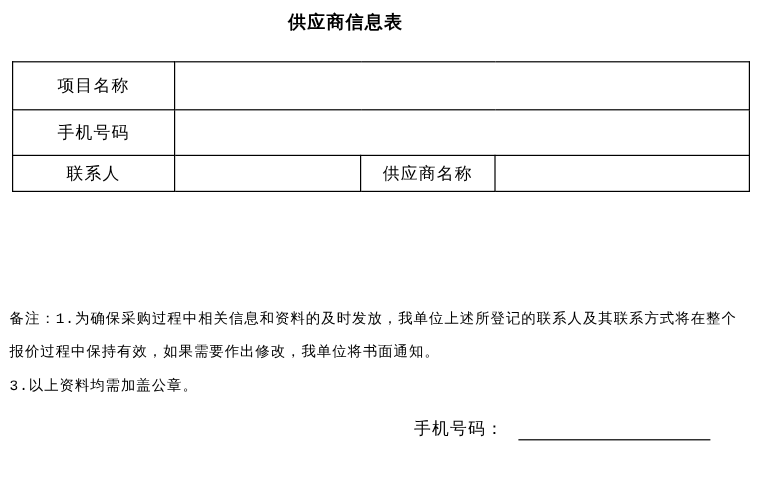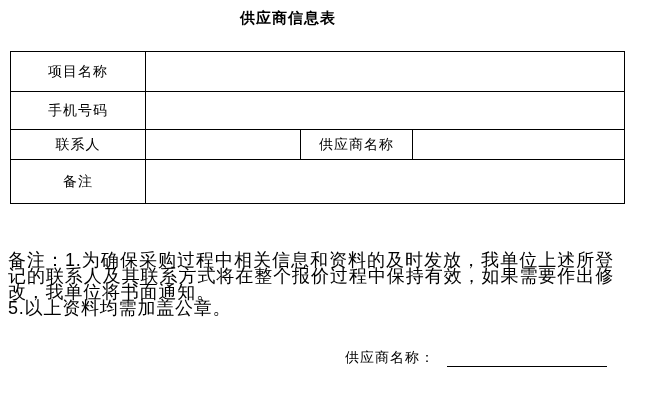--- a/index.html
+++ b/index.html
@@ -39,24 +39,25 @@
   tr.r1 { height: 40px; }
   tr.r2 { height: 38px; }
   tr.r3 { height: 30px; margin-left: 11px; }
   tr.r4 { height: 34px; }
   tr.r5 { height: 44px; }
   .notes {
     position: absolute;
     left: 8px;
     top: 252px;
     width: 606px;
-    font-size: 18px;
-    line-height: 16px;
+    font-size: 12px;
+    line-height: 28px;
     letter-spacing: 0.8px;
     text-align: justify;
+    font-family: Liberation Mono, monospace;
   }
   .notes p { margin: 0; }
   .sig-block {
     position: absolute;
     left: 345px;
     top: 347px;
     font-size: 14px;
     letter-spacing: 1px;
   }
   .sig-row { height: 24px; line-height: 20px; white-space: nowrap; }
@@ -96,29 +97,25 @@
     <tr class="r2">
       <td class="lbl">手机号码</td>
       <td class="val" colspan="3"></td>
     </tr>
     <tr class="r3">
       <td class="lbl">联系人</td>
       <td class="val"></td>
       <td class="lbl">供应商名称</td>
       <td class="val"></td>
     </tr>
-    <tr class="r5">
-      <td class="lbl">备注</td>
-      <td class="val" colspan="3"></td>
-    </tr>
   </tbody>
 </table>
 
 <div class="notes">
   <p>备注：1.为确保采购过程中相关信息和资料的及时发放，我单位上述所登记的联系人及其联系方式将在整个报价过程中保持有效，如果需要作出修改，我单位将书面通知。</p>
-  <p>5.以上资料均需加盖公章。</p>
+  <p>3.以上资料均需加盖公章。</p>
 </div>
 
 <div class="sig-block">
   <div class="sig-row">
-    <span>供应商名称：</span><span class="blank stamp-blank"></span>
+    <span>手机号码：</span><span class="blank stamp-blank"></span>
   </div>
 </div>
 
 </body></html>

